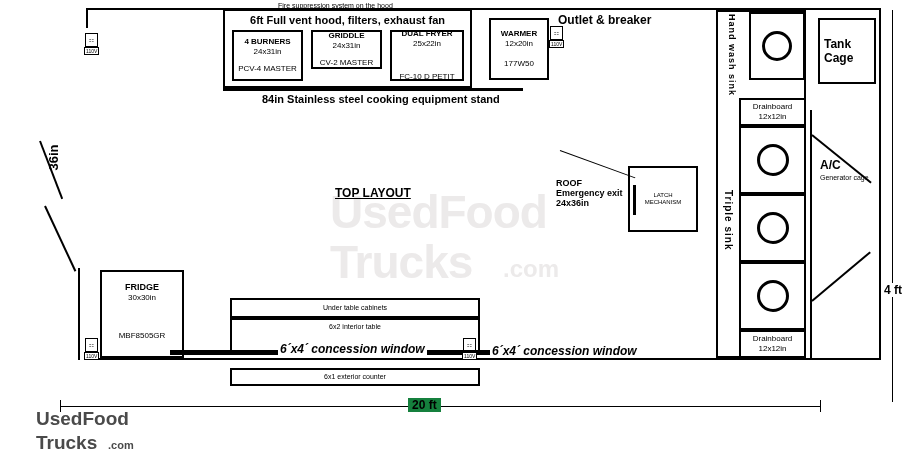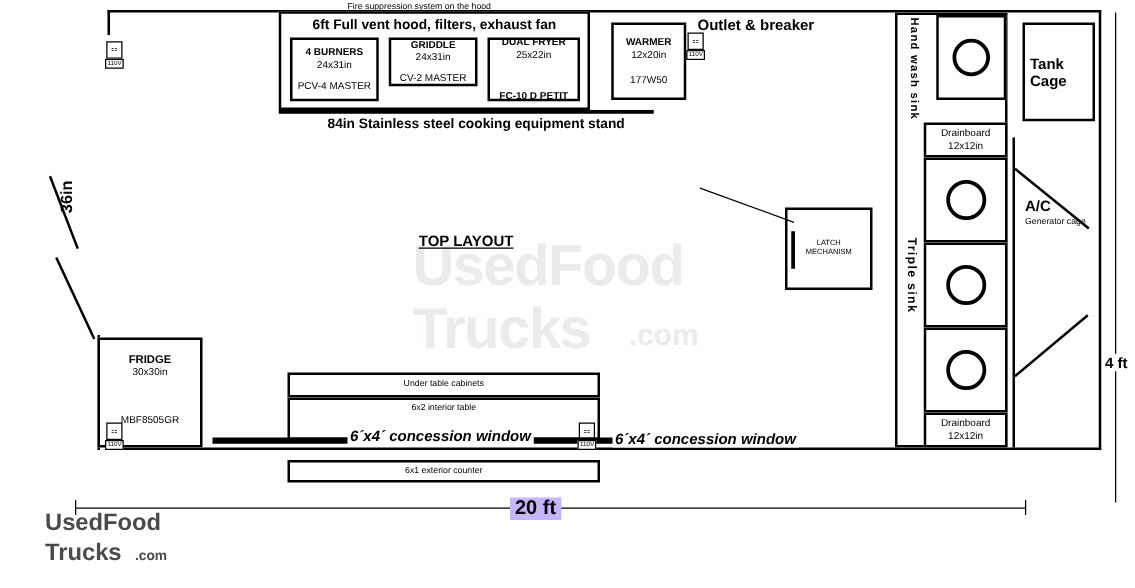--- a/index.html
+++ b/index.html
@@ -52,21 +52,21 @@
     <div class="lbl" style="margin-top:7px;">PCV-4 MASTER</div>
   </div>
   <div class="abs box" style="left:311px;top:30px;width:71px;height:39px;">
     <div class="lbl bold">GRIDDLE</div>
     <div class="lbl">24x31in</div>
     <div class="lbl" style="margin-top:7px;">CV-2 MASTER</div>
   </div>
   <div class="abs box" style="left:390px;top:30px;width:74px;height:51px;">
     <div class="lbl bold">DUAL FRYER</div>
     <div class="lbl">25x22in</div>
-    <div class="lbl" style="margin-top:23px;font-weight:bold;">FC-10 D PETIT</div>
+    <div class="lbl" style="margin-top:23px;">FC-10 D PETIT</div>
   </div>
 
   <div class="abs box" style="left:489px;top:18px;width:60px;height:62px;">
     <div class="lbl bold">WARMER</div>
     <div class="lbl">12x20in</div>
     <div class="lbl" style="margin-top:10px;">177W50</div>
   </div>
 
   <div class="abs plugbox" style="left:550px;top:26px;width:13px;height:14px;">
     <div class="dots" style="font-size:6px;">⚏</div>
@@ -77,20 +77,25 @@
   <div style="position:absolute;left:262px;top:93px;font-size:11px;font-weight:bold;">84in Stainless steel cooking equipment stand</div>
   <div class="line" style="left:223px;top:88px;width:300px;height:3px;"></div>
 
   <div style="position:absolute;left:335px;top:186px;font-size:12px;font-weight:bold;text-decoration:underline;">TOP LAYOUT</div>
 
   <div class="abs box" style="left:628px;top:166px;width:70px;height:66px;background:#fff;">
     <div class="lbl" style="font-size:6px;">LATCH</div>
     <div class="lbl" style="font-size:6px;">MECHANISM</div>
   </div>
   <div class="line" style="left:633px;top:185px;width:3px;height:30px;"></div>
+  <div style="position:absolute;left:556px;top:178px;font-size:9px;font-weight:bold;text-align:left;">
+    <div>ROOF</div>
+    <div>Emergency exit</div>
+    <div>24x36in</div>
+  </div>
   <div class="line" style="left:560px;top:150px;width:80px;height:1px;transform:rotate(20deg);transform-origin:left center;"></div>
 
   <div class="abs box" style="left:716px;top:10px;width:90px;height:348px;border-width:2px;justify-content:flex-start;"></div>
 
   <div class="abs box" style="left:749px;top:12px;width:56px;height:68px;">
     <div class="circle" style="width:24px;height:24px;"></div>
   </div>
   <div class="vert" style="position:absolute;left:727px;top:14px;font-size:9px;font-weight:bold;letter-spacing:1px;">Hand wash sink</div>
 
   <div class="abs box" style="left:739px;top:98px;width:67px;height:28px;">
@@ -108,32 +113,32 @@
     <div class="circle" style="width:26px;height:26px;"></div>
   </div>
 
   <div class="abs box" style="left:739px;top:330px;width:67px;height:28px;">
     <div class="lbl">Drainboard</div>
     <div class="lbl">12x12in</div>
   </div>
 
   <div class="vert" style="position:absolute;left:723px;top:190px;font-size:10px;font-weight:bold;letter-spacing:1px;">Triple sink</div>
 
-  <div class="abs box" style="left:818px;top:18px;width:58px;height:79px;align-items:flex-start;padding-left:4px;justify-content:center;">
+  <div class="abs box" style="left:818px;top:18px;width:58px;height:66px;align-items:flex-start;padding-left:4px;justify-content:center;">
     <div style="font-size:12px;font-weight:bold;">Tank</div>
     <div style="font-size:12px;font-weight:bold;">Cage</div>
   </div>
 
   <div style="position:absolute;left:820px;top:158px;font-size:12px;font-weight:bold;">A/C</div>
   <div style="position:absolute;left:820px;top:174px;font-size:7px;">Generator cage</div>
   <div class="line" style="left:810px;top:110px;width:2px;height:248px;"></div>
   <div class="line" style="left:812px;top:134px;width:76px;height:2px;transform:rotate(39deg);transform-origin:left center;"></div>
   <div class="line" style="left:812px;top:300px;width:76px;height:2px;transform:rotate(-40deg);transform-origin:left center;"></div>
 
-  <div class="abs box" style="left:78px;top:270px;width:84px;height:88px;justify-content:flex-start;padding-top:10px;">
+  <div class="abs box" style="left:100px;top:270px;width:84px;height:88px;justify-content:flex-start;padding-top:10px;">
     <div class="lbl bold" style="font-size:9px;">FRIDGE</div>
     <div class="lbl" style="font-size:8px;">30x30in</div>
     <div class="lbl" style="font-size:8px;margin-top:28px;">MBF8505GR</div>
   </div>
   <div class="abs plugbox" style="left:85px;top:338px;width:13px;height:14px;">
     <div class="dots" style="font-size:6px;">⚏</div>
   </div>
   <div style="position:absolute;left:84px;top:352px;font-size:5px;border:1px solid #000;padding:0 1px;background:#fff;">110V</div>
 
   <div class="abs plugbox" style="left:85px;top:33px;width:13px;height:14px;">
@@ -156,21 +161,21 @@
   <div style="position:absolute;left:490px;top:344px;font-size:12px;font-weight:bold;font-style:italic;background:#fff;padding:0 2px;">6´x4´ concession window</div>
 
   <div class="abs plugbox" style="left:463px;top:338px;width:13px;height:14px;">
     <div class="dots" style="font-size:6px;">⚏</div>
   </div>
   <div style="position:absolute;left:462px;top:352px;font-size:5px;border:1px solid #000;padding:0 1px;background:#fff;">110V</div>
 
   <div class="line" style="left:60px;top:406px;width:760px;height:1px;"></div>
   <div class="line" style="left:60px;top:400px;width:1px;height:12px;"></div>
   <div class="line" style="left:820px;top:400px;width:1px;height:12px;"></div>
-  <div style="position:absolute;left:408px;top:398px;font-size:16px;font-weight:bold;background:#c4b5fd;padding:0 4px;">20 ft</div>
+  <div style="position:absolute;left:408px;top:398px;font-size:12px;font-weight:bold;background:#15803d;padding:0 4px;">20 ft</div>
 
   <div class="line" style="left:892px;top:10px;width:1px;height:392px;"></div>
   <div style="position:absolute;left:884px;top:283px;font-size:12px;font-weight:bold;background:#fff;">4 ft</div>
 
   <div style="position:absolute;left:36px;top:408px;font-size:19px;font-weight:bold;color:#4a4a4a;">UsedFood</div>
   <div style="position:absolute;left:36px;top:432px;font-size:19px;font-weight:bold;color:#4a4a4a;">Trucks</div>
   <div style="position:absolute;left:108px;top:439px;font-size:11px;font-weight:bold;color:#4a4a4a;">.com</div>
 
 </div>
 

